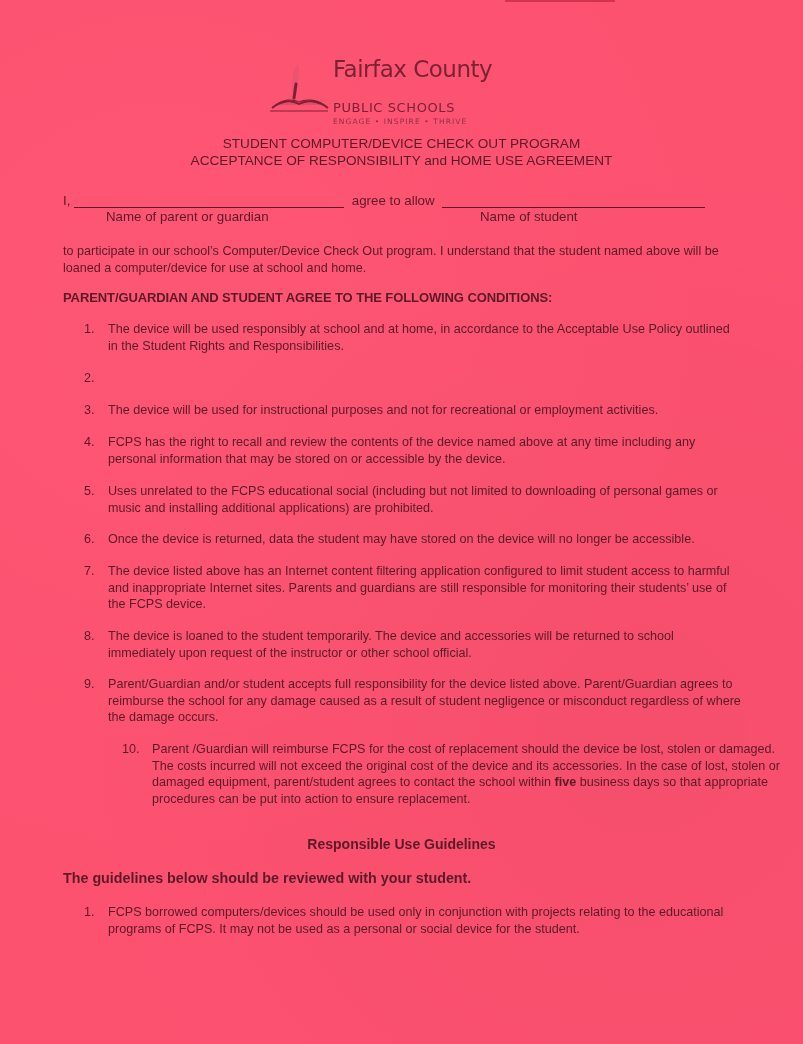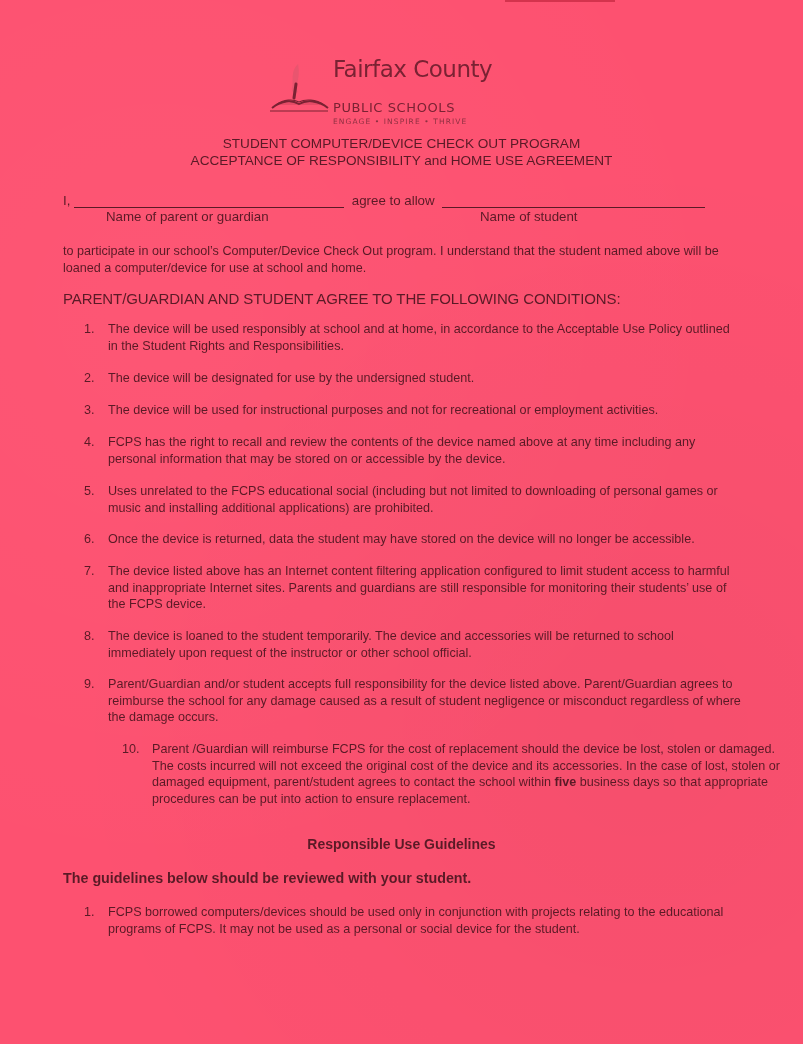--- a/index.html
+++ b/index.html
@@ -108,22 +108,22 @@
       top: 243px;
       left: 63px;
       width: 680px;
       font-size: 12.6px;
       line-height: 17px;
     }
     .conditions-heading {
       position: absolute;
       top: 290px;
       left: 63px;
-      font-weight: normal;
-      font-size: 15px;
+      font-weight: bold;
+      font-size: 13px;
       letter-spacing: -0.1px;
     }
     .list {
       position: absolute;
       left: 82px;
       width: 660px;
       margin: 0;
       padding: 0;
       list-style: none;
       font-size: 12.6px;
@@ -195,21 +195,21 @@
 
   <div class="conditions-heading">PARENT/GUARDIAN AND STUDENT AGREE TO THE FOLLOWING CONDITIONS:</div>
 
   <ul class="list" style="top:0; left:0; width:0;">
   </ul>
 
   <div class="list" style="top:321px;">
     <li><span class="num">1.</span><span>The device will be used responsibly at school and at home, in accordance to the Acceptable Use Policy outlined in the Student Rights and Responsibilities.</span></li>
   </div>
   <div class="list" style="top:370px;">
-    <li><span class="num">2.</span><span>The device will be designated for use by the undersigned student.</span></li>
+    <li><span class="num">2.</span></li>
   </div>
   <div class="list" style="top:402px;">
     <li><span class="num">3.</span><span>The device will be used for instructional purposes and not for recreational or employment activities.</span></li>
   </div>
   <div class="list" style="top:434px;">
     <li><span class="num">4.</span><span>FCPS has the right to recall and review the contents of the device named above at any time including any personal information that may be stored on or accessible by the device.</span></li>
   </div>
   <div class="list" style="top:483px;">
     <li><span class="num">5.</span><span>Uses unrelated to the FCPS educational social (including but not limited to downloading of personal games or music and installing additional applications) are prohibited.</span></li>
   </div>

